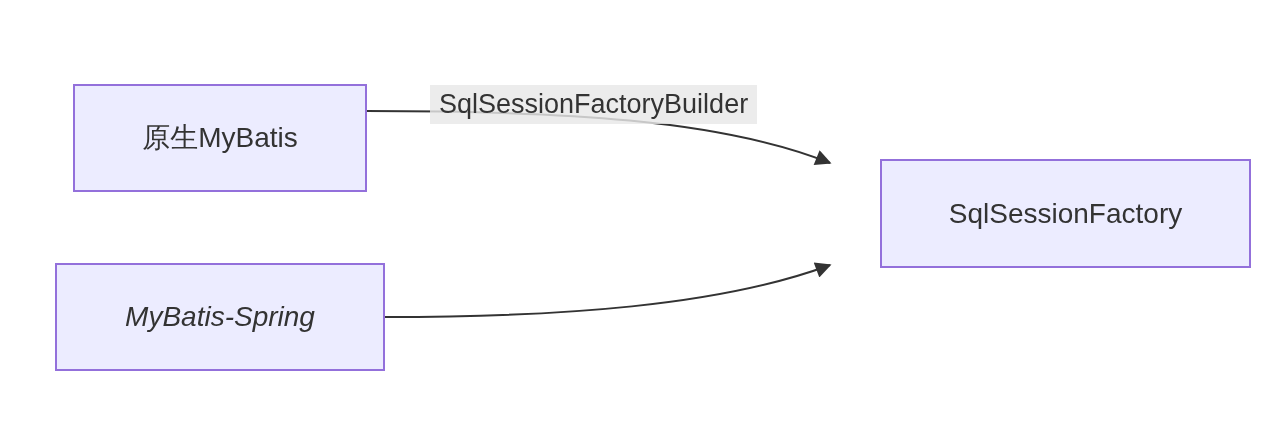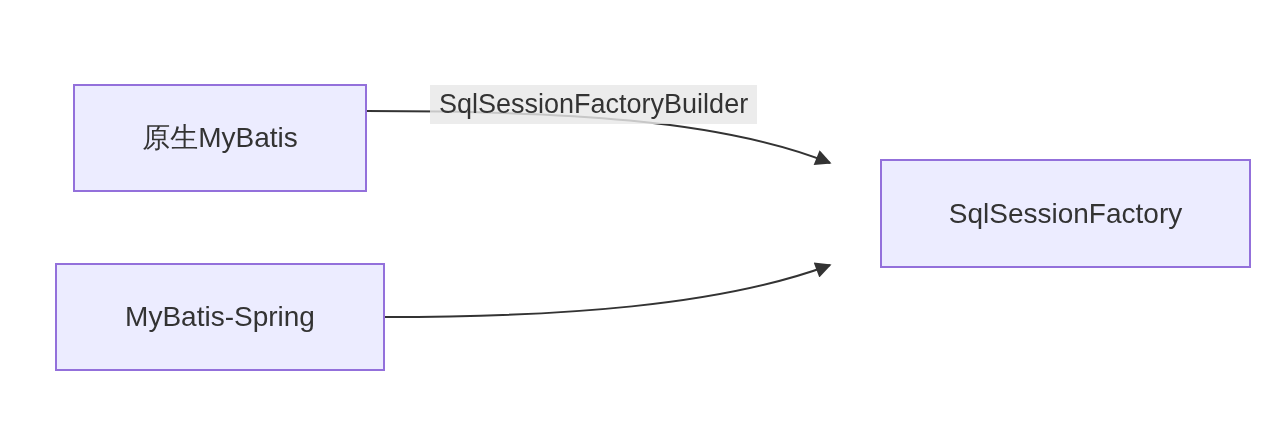--- a/index.html
+++ b/index.html
@@ -28,21 +28,21 @@
     border: 2px solid var(--node-border, #9370DB);
     box-sizing: border-box;
     display: flex;
     align-items: center;
     justify-content: center;
     font-size: 28px;
     color: var(--text, #333333);
     white-space: nowrap;
   }
   #node-native   { left: 73px;  top: 55px;  width: 294px; height: 108px; margin-top: 29px; }
-  #node-spring   { left: 55px;  top: 263px; width: 330px; height: 108px; }
+  #node-spring   { left: 55px;  top: 263px; width: 330px; height: 108px; font-style: italic; }
   #node-factory  { left: 880px; top: 159px; width: 371px; height: 109px; }
   .edge-label {
     position: absolute;
     z-index: 2;
     display: inline-flex;
     align-items: center;
     padding: 4px 9px;
     background: rgba(232, 232, 232, 0.82);
     color: var(--text, #333333);
     font-size: 27px;

